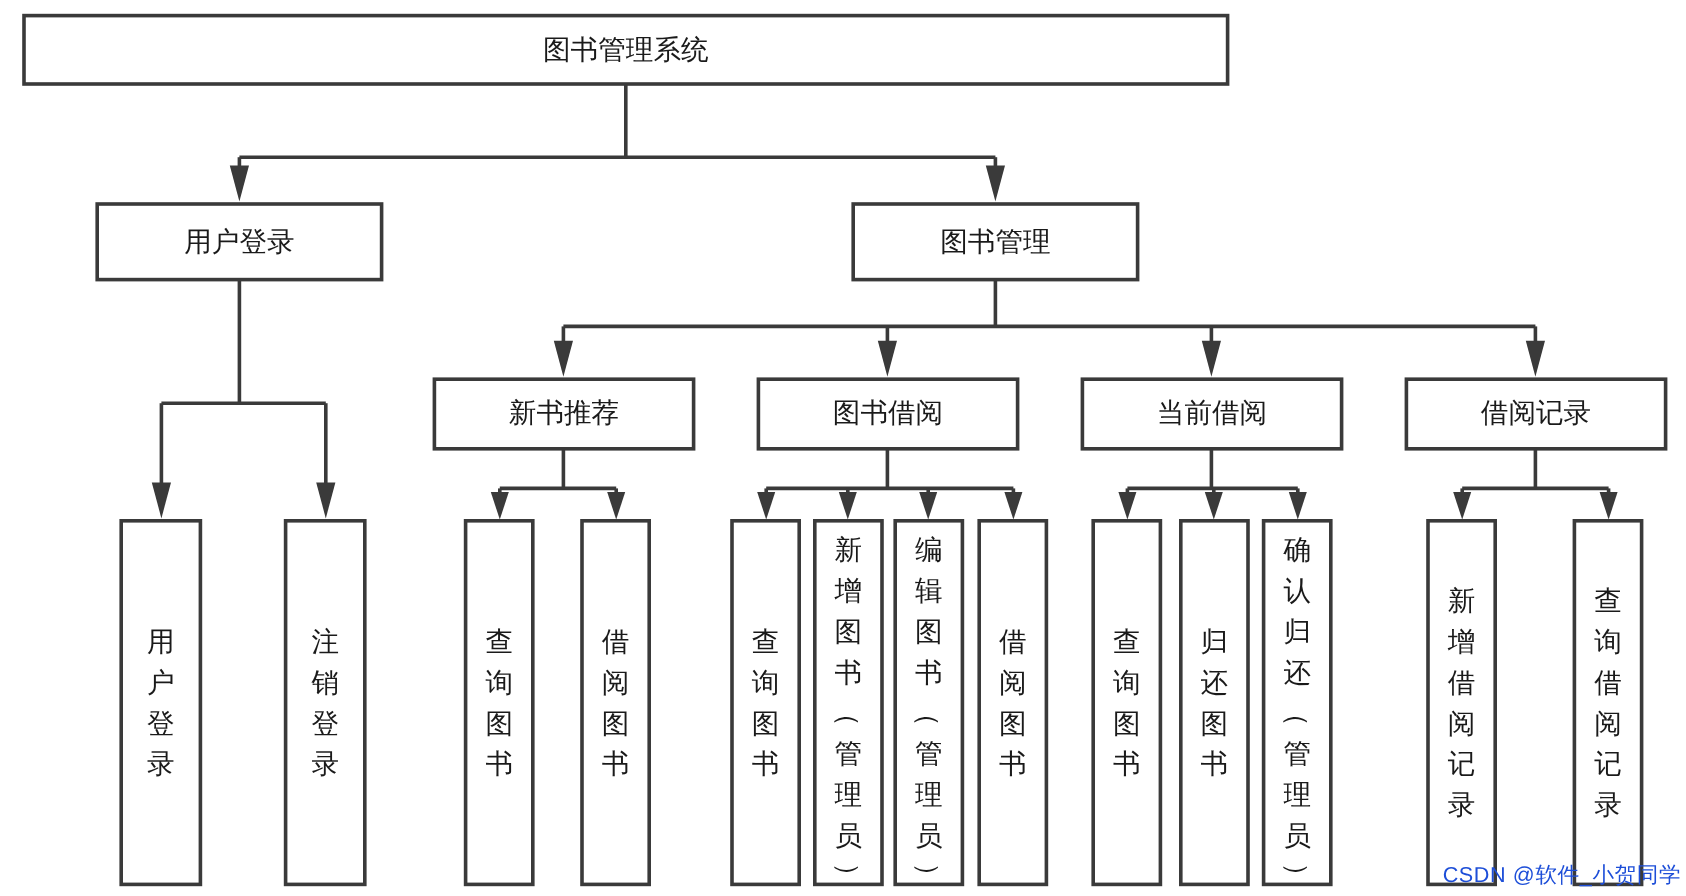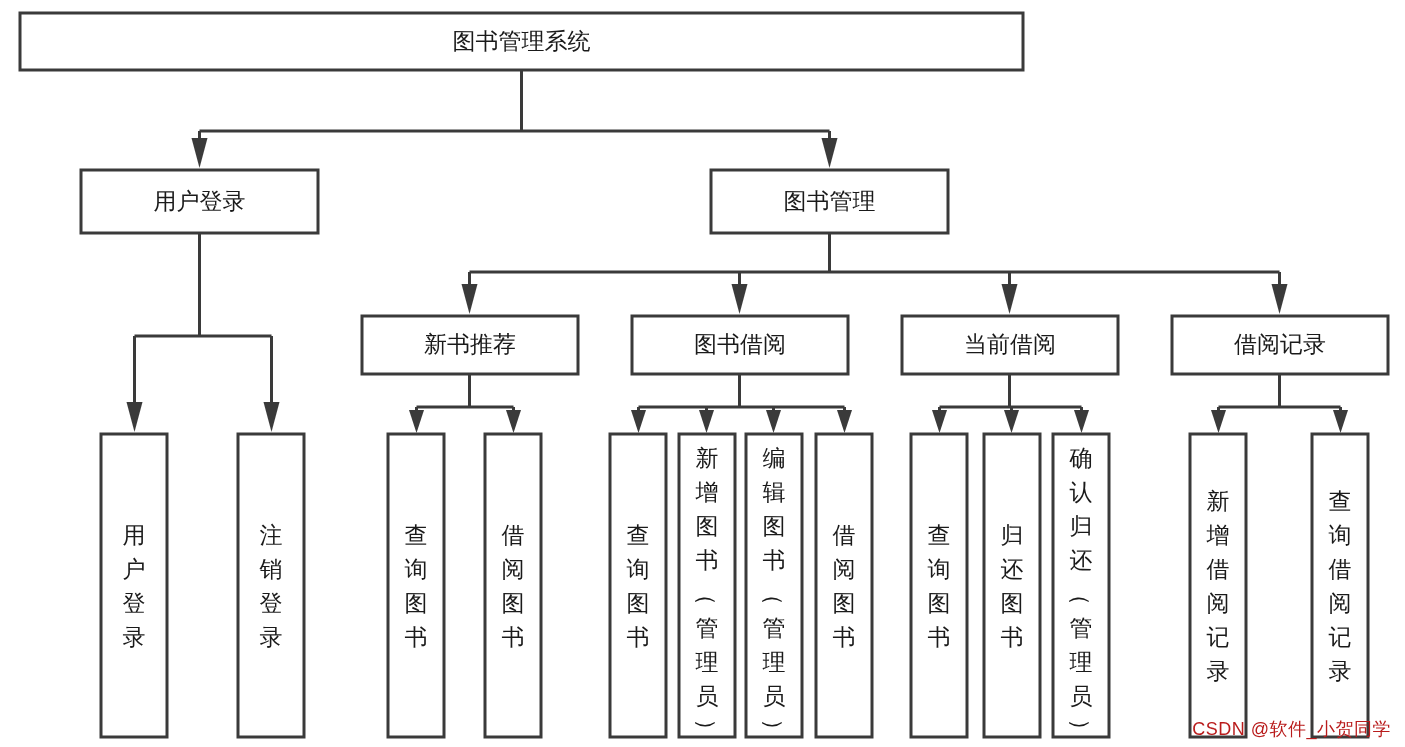--- a/index.html
+++ b/index.html
@@ -49,25 +49,25 @@
     dominant-baseline: middle;
   }
   .node-label-vertical {
     font-family: "Liberation Sans", "DejaVu Sans", sans-serif;
     font-size: 23px;
     fill: #1a1a1a;
     text-anchor: middle;
   }
   .watermark {
     position: absolute;
-    right: 14px;
+    right: 4px;
     bottom: 6px;
     font-family: "Liberation Sans", "DejaVu Sans", sans-serif;
     font-size: 18px;
-    color: #b91c1c;
+    color: #1d4ed8;
     letter-spacing: 0.5px;
     white-space: nowrap;
     pointer-events: none;
   }
 </style>
 </head>
 <body>
 
 <div id="diagram-root">
   <svg class="flow" viewBox="0 0 1405 747" xmlns="http://www.w3.org/2000/svg">

